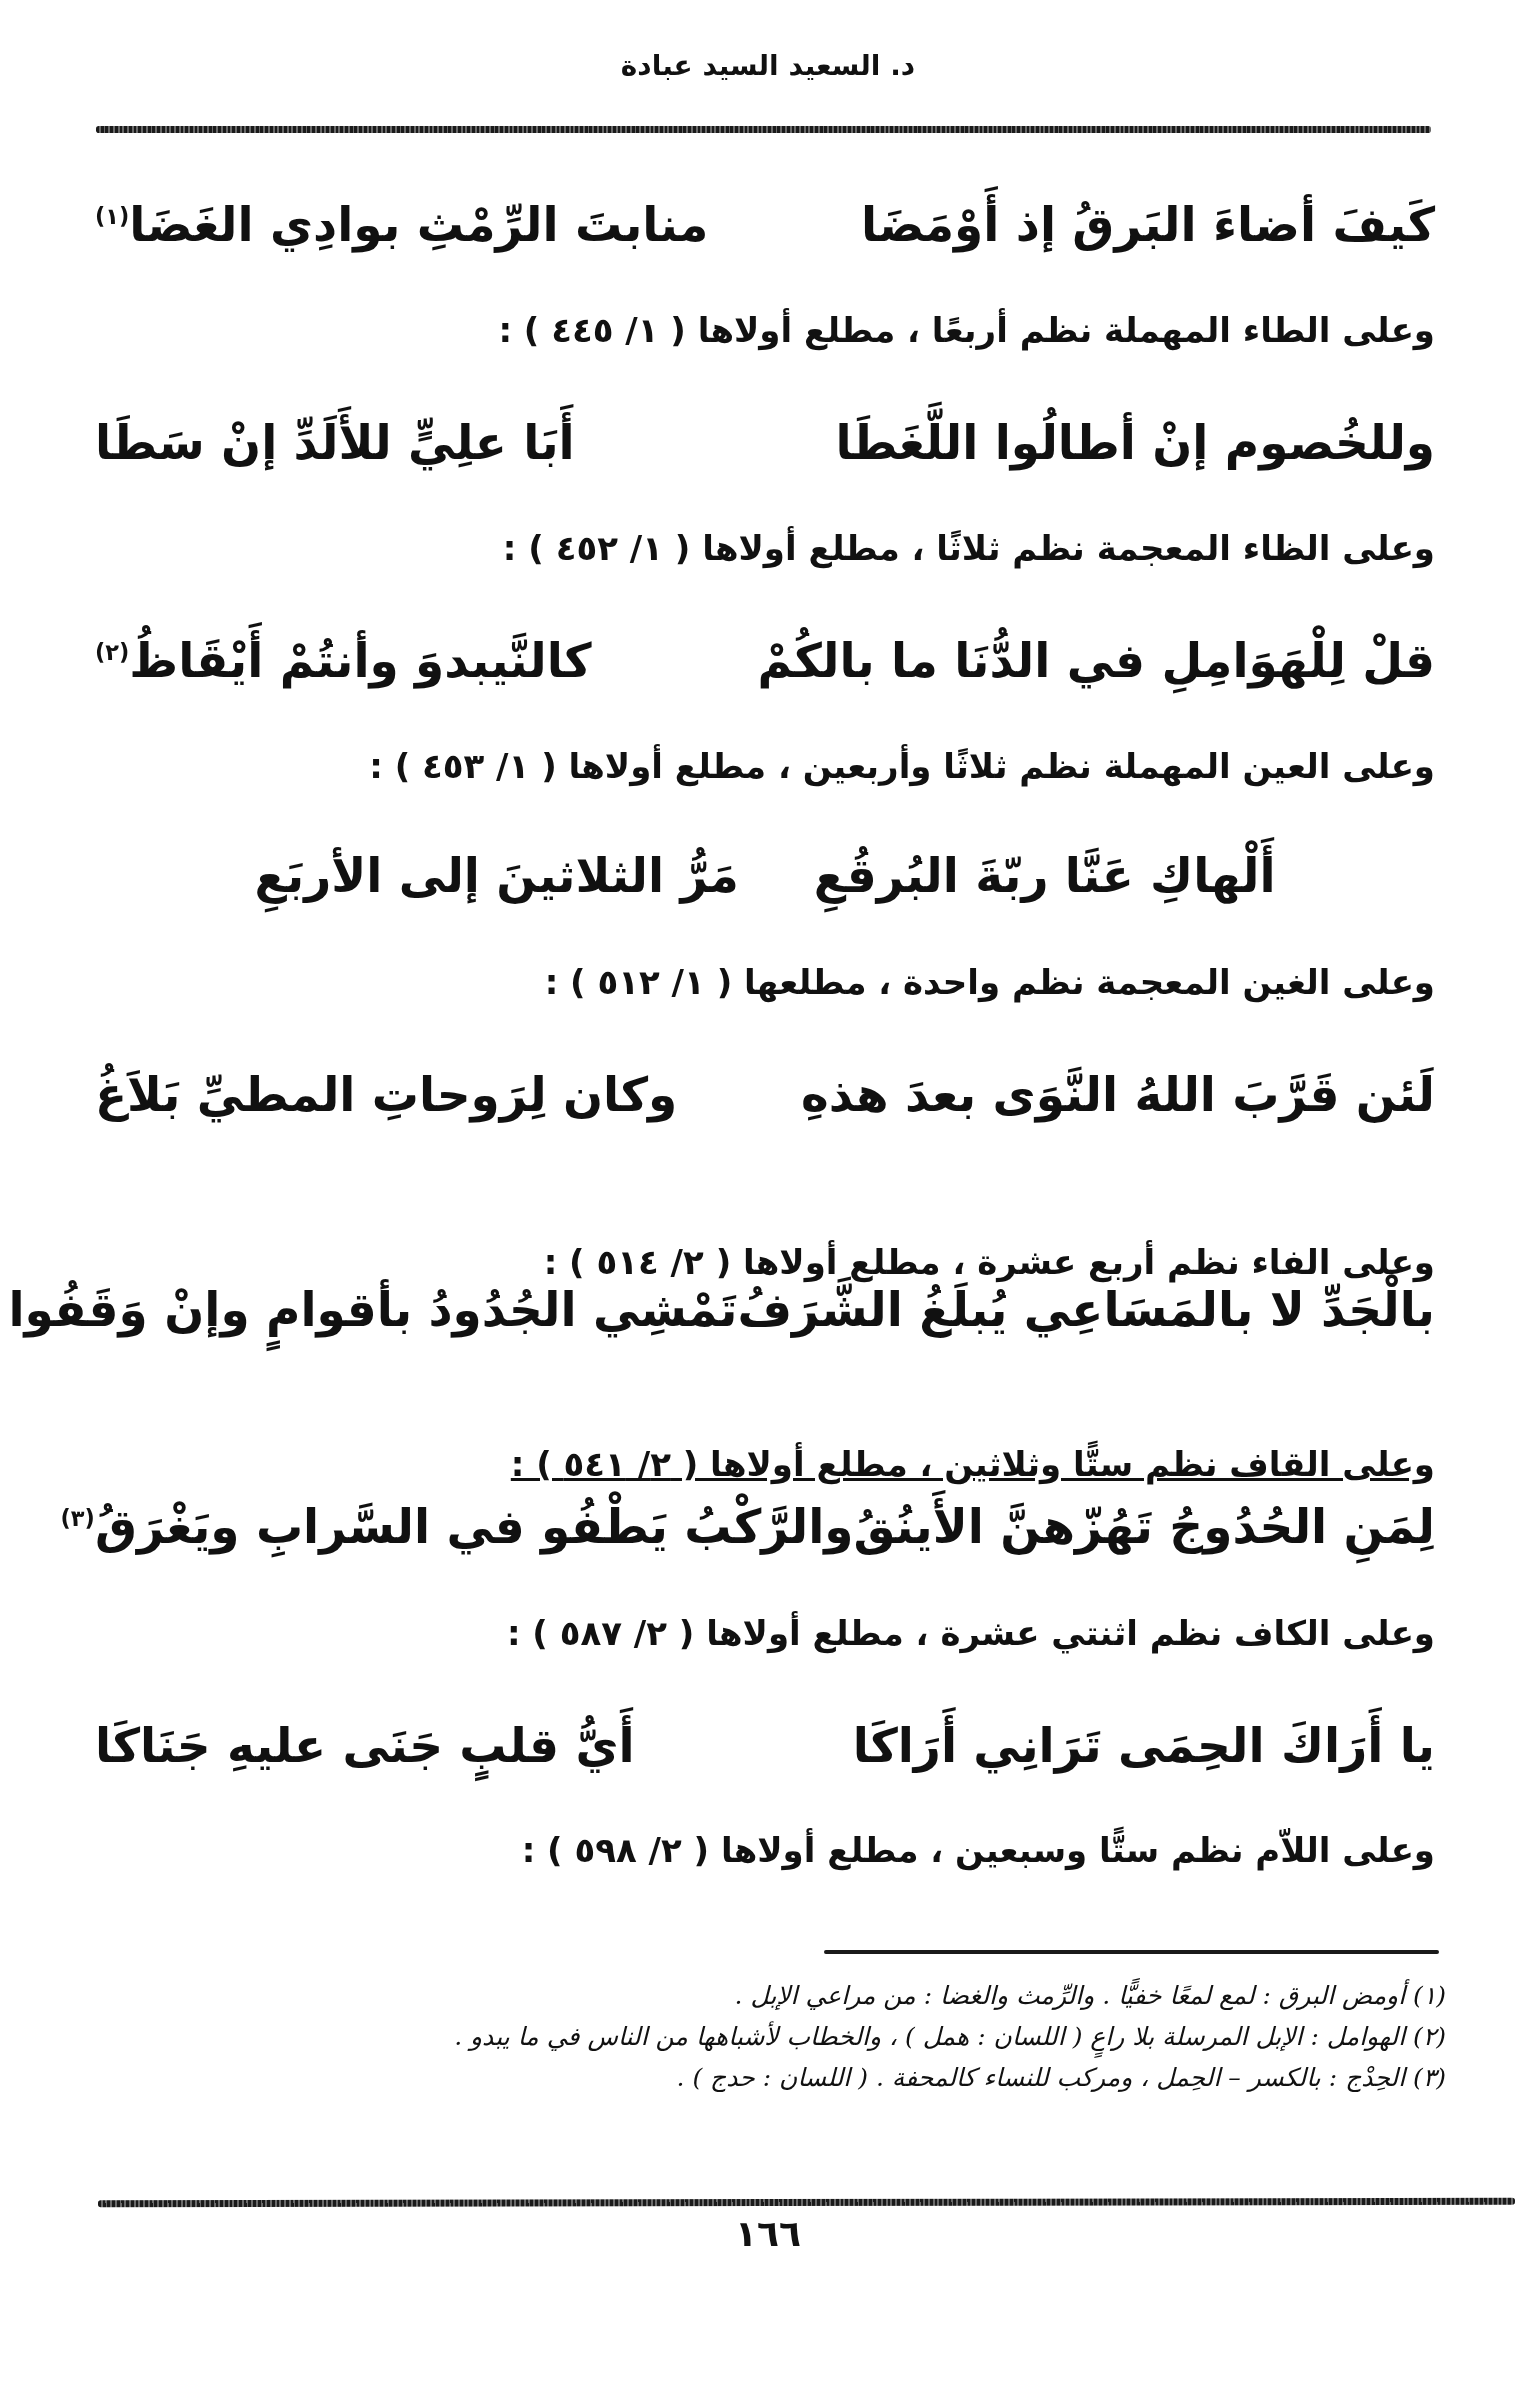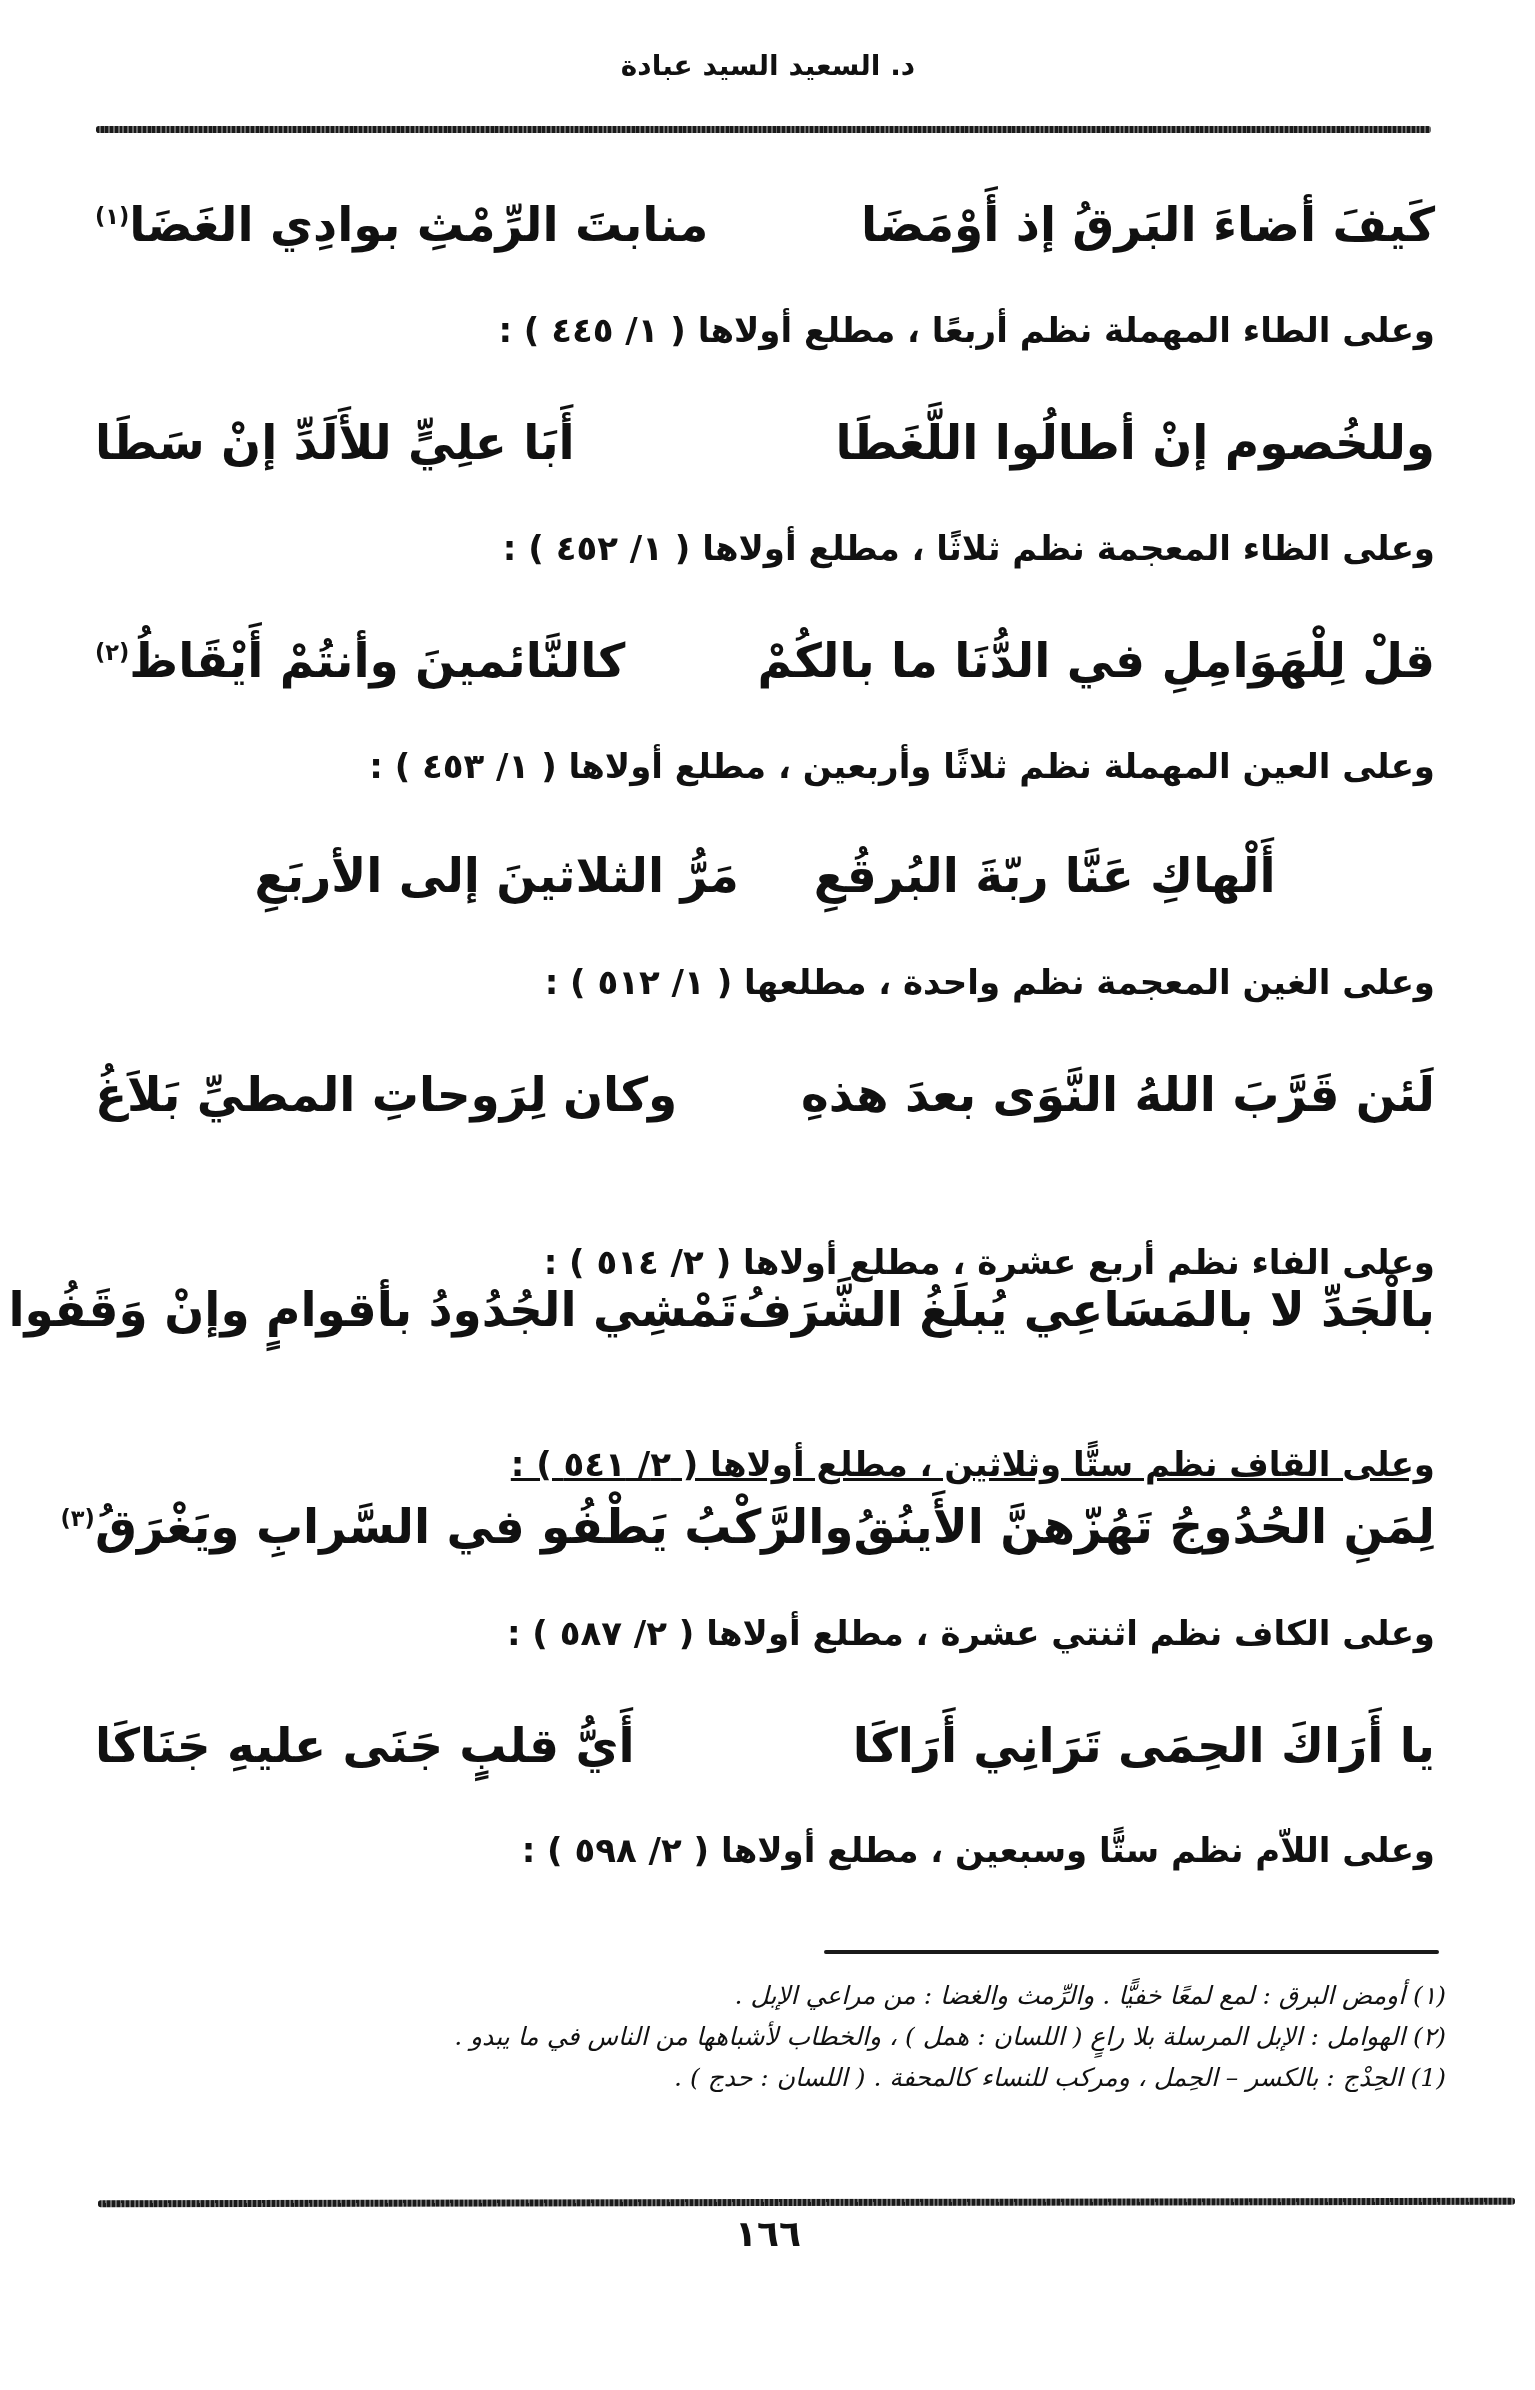--- a/index.html
+++ b/index.html
@@ -150,21 +150,21 @@
 
     <div class="line verse" style="top:410px;">
       <span class="hemistich">وللخُصوم إنْ أطالُوا اللَّغَطَا</span>
       <span class="hemistich">أَبَا علِيٍّ للأَلَدِّ إنْ سَطَا</span>
     </div>
 
     <div class="line prose" style="top:522px;">وعلى الظاء المعجمة نظم ثلاثًا ، مطلع أولاها ( ١/ ٤٥٢ ) :</div>
 
     <div class="line verse" style="top:628px;">
       <span class="hemistich">قلْ لِلْهَوَامِلِ في الدُّنَا ما بالكُمْ</span>
-      <span class="hemistich"><span>كالنَّائمينَ وأنتُمْ أَيْقَاظُ</span><span class="fnref">(٢)</span></span>
+      <span class="hemistich"><span>كالنَّيبدوَ وأنتُمْ أَيْقَاظُ</span><span class="fnref">(٢)</span></span>
     </div>
 
     <div class="line prose" style="top:740px;">وعلى العين المهملة نظم ثلاثًا وأربعين ، مطلع أولاها ( ١/ ٤٥٣ ) :</div>
 
     <div class="line verse centered" style="top:843px;">
       <span class="hemistich">أَلْهاكِ عَنَّا ربّةَ البُرقُعِ</span>
       <span class="hemistich">مَرُّ الثلاثينَ إلى الأربَعِ</span>
     </div>
 
     <div class="line prose" style="top:956px;">وعلى الغين المعجمة نظم واحدة ، مطلعها ( ١/ ٥١٢ ) :</div>
@@ -196,20 +196,20 @@
     </div>
 
     <div class="line prose" style="top:1824px;">وعلى اللاّم نظم ستًّا وسبعين ، مطلع أولاها ( ٢/ ٥٩٨ ) :</div>
   </div>
 
   <div class="footnote-sep"></div>
 
   <div class="footnotes">
     <div class="footnote">(١) أومض البرق : لمع لمعًا خفيًّا . والرِّمث والغضا : من مراعي الإبل .</div>
     <div class="footnote">(٢) الهوامل : الإبل المرسلة بلا راعٍ ( اللسان : همل ) ، والخطاب لأشباهها من الناس في ما يبدو .</div>
-    <div class="footnote">(1) الحِدْج : بالكسر – الحِمل ، ومركب للنساء كالمحفة . ( اللسان : حدج ) .</div>
+    <div class="footnote">(٣) الحِدْج : بالكسر – الحِمل ، ومركب للنساء كالمحفة . ( اللسان : حدج ) .</div>
   </div>
 
   <div class="rule rule-bottom"></div>
 
   <div class="page-number">١٦٦</div>
 </div>
 
 
 </body></html>

